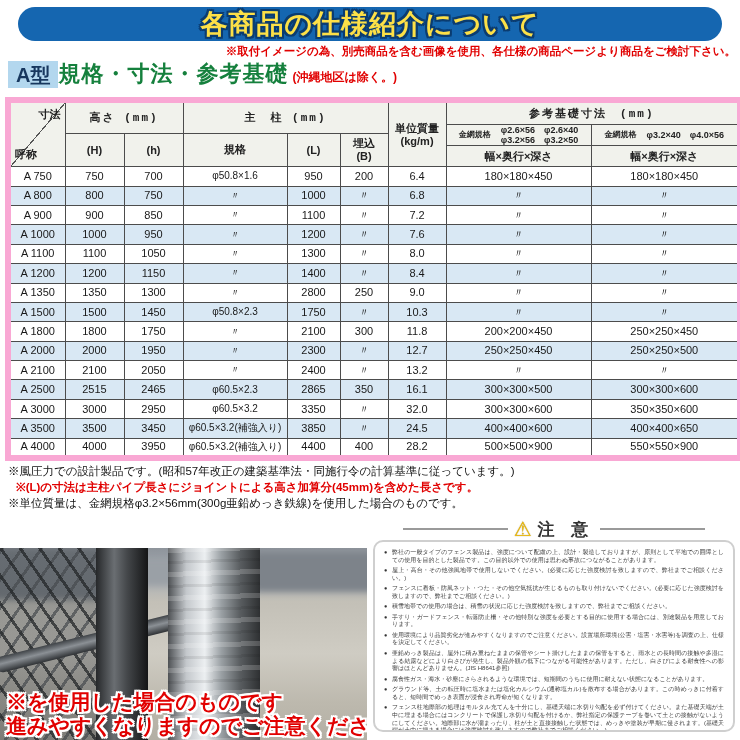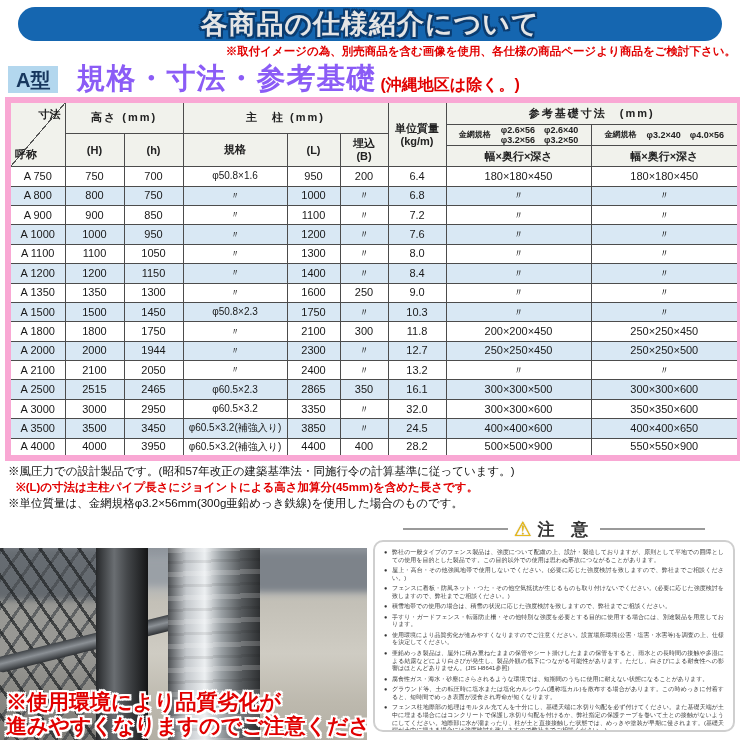--- a/index.html
+++ b/index.html
@@ -11,51 +11,51 @@
     overflow:hidden;
     color:#1a1a1a;
   }
   
   .banner {
     position:absolute; left:18px; top:7px; width:704px; height:34px;
     background:#1566b0; border-radius:17px;
     display:flex; align-items:center; justify-content:center;
   }
   .banner-title {
-    color:#e5e5e5; font-size:27px; font-weight:bold; letter-spacing:1px;
+    color:#fde047; font-size:27px; font-weight:bold; letter-spacing:1px;
     text-shadow:-2px -2px 0 #0b3c70, 2px -2px 0 #0b3c70, -2px 2px 0 #0b3c70, 2px 2px 0 #0b3c70,
                  0 -2px 0 #0b3c70, 0 2px 0 #0b3c70, -2px 0 0 #0b3c70, 2px 0 0 #0b3c70;
     white-space:nowrap;
   }
   
   .notice {
     position:absolute; left:0; top:44px; width:736px;
     text-align:right; color:#e10000; font-weight:bold; font-size:11.5px;
     white-space:nowrap;
   }
   
   .section { position:absolute; left:8px; top:59px; display:flex; align-items:flex-end; }
   .type-badge {
     background:#b3d7ee; color:#17375e; font-weight:bold; font-size:20px;
     padding:3px 8px 2px 8px; line-height:1.1; align-self:center;
   }
-  .section-title { font-size:29px; font-weight:bold; color:#8b5cf6; margin-left:18px; letter-spacing:1px; }
-  .section-sub { font-size:16px; font-weight:bold; color:#e10000; margin-left:4px; padding-bottom:3px; }
+  .section-title { font-size:22px; font-weight:bold; color:#15803d; margin-left:0; letter-spacing:1px; }
+  .section-sub { font-size:12px; font-weight:bold; color:#e10000; margin-left:4px; padding-bottom:3px; }
   
   .tbl-wrap { position:absolute; left:5px; top:97px; width:732px; }
   table.spec {
     width:732px; height:363px; border-collapse:collapse; table-layout:fixed;
     border:6px solid #f9a8d4;
   }
   table.spec th, table.spec td {
     border:1px solid #4c4c4c; text-align:center; vertical-align:middle;
     padding:0 1px; overflow:hidden;
   }
   table.spec thead th { background:#f1f2ec; font-size:11px; font-weight:bold; color:#222; }
-  .grp { font-size:12.5px; letter-spacing:2px; }
+  .grp { font-size:12.5px; letter-spacing:2px;font-family:Liberation Mono, monospace; }
   .red-txt { color:#e10000; }
   .preline { white-space:pre-line; line-height:1.15;margin-left:12px; }
   td { font-size:11px; color:#191919; height:19px; line-height:1; }
   tr.alt td { background:#d9e8f4; }
   td:nth-child(4) { font-size:10px; }
   
   .diag { position:relative; background:#f1f2ec; }
   .diag-line { position:absolute; inset:0;
     background:linear-gradient(to bottom right, transparent 49.3%, #555 49.3%, #555 50.7%, transparent 50.7%); }
   .diag .top-lbl { position:absolute; top:4px; right:4px; font-size:11px; font-weight:bold; }
@@ -261,21 +261,21 @@
           <td>〃</td>
           <td>8.4</td>
           <td>〃</td>
           <td>〃</td>
         </tr>
         <tr>
           <td>A 1350</td>
           <td>1350</td>
           <td>1300</td>
           <td>〃</td>
-          <td>1600</td>
+          <td>2800</td>
           <td>250</td>
           <td>9.0</td>
           <td>〃</td>
           <td>〃</td>
         </tr>
         <tr class="alt">
           <td>A 1500</td>
           <td>1500</td>
           <td>1450</td>
           <td>φ50.8×2.3</td>
@@ -292,21 +292,21 @@
           <td>〃</td>
           <td>2100</td>
           <td>300</td>
           <td>11.8</td>
           <td>200×200×450</td>
           <td>250×250×450</td>
         </tr>
         <tr class="alt">
           <td>A 2000</td>
           <td>2000</td>
-          <td>1944</td>
+          <td>1950</td>
           <td>〃</td>
           <td>2300</td>
           <td>〃</td>
           <td>12.7</td>
           <td>250×250×450</td>
           <td>250×250×500</td>
         </tr>
         <tr>
           <td>A 2100</td>
           <td>2100</td>
@@ -375,21 +375,21 @@
 <div class="photo">
   <div class="ph-blur ph-b1"></div>
   <div class="ph-blur ph-b2"></div>
   <div class="ph-blur ph-b3"></div>
   <div class="mesh"></div>
   <div class="rail"></div>
   <div class="pole-left"></div>
   <div class="pole-main"></div>
 
   <div class="photo-caption">
-    <div>※使用環境により品質劣化が</div>
+    <div>※を使用した場合のものです</div>
     <div>進みやすくなりますのでご注意ください。</div>
   </div>
 </div>
 
 <div class="caution">
   <div class="caution-head">
     <span class="line"></span>
     <span class="warn-icon">⚠</span>
     <span class="caution-title">注 意</span>
     <span class="line"></span>

